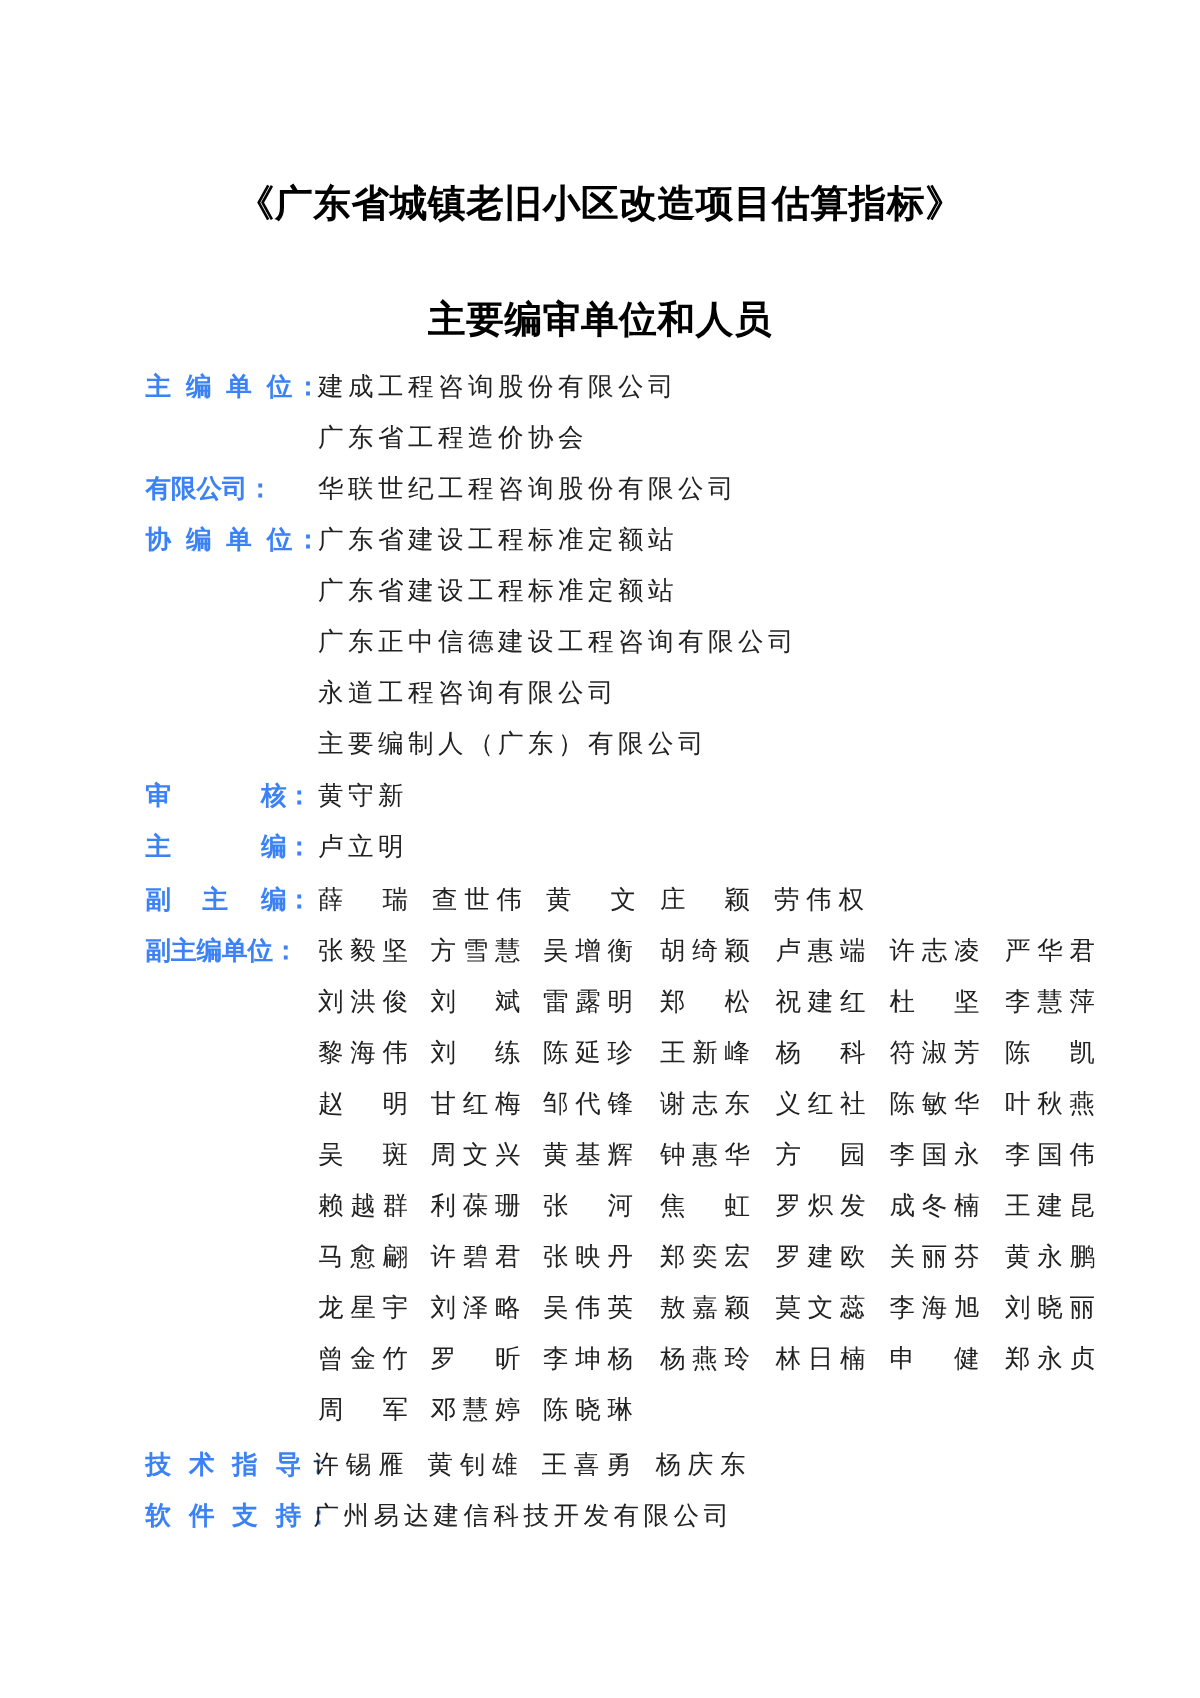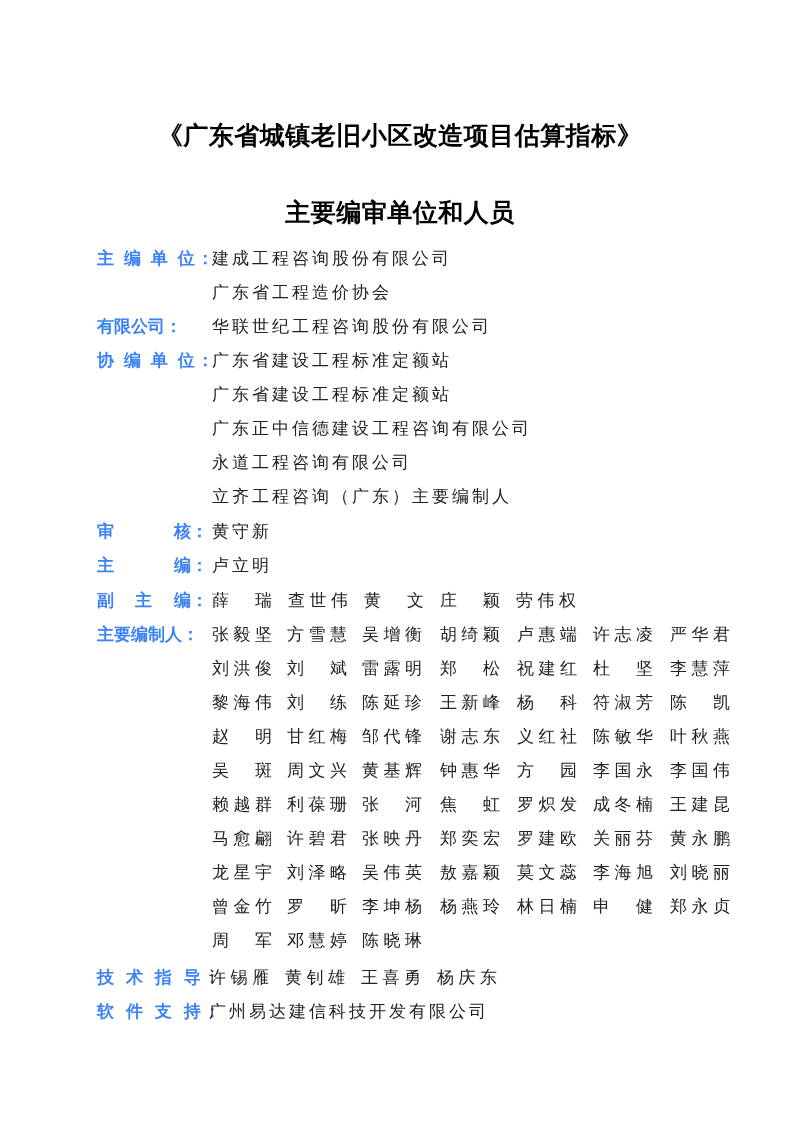--- a/index.html
+++ b/index.html
@@ -43,21 +43,21 @@
 <div class="row" style="top:381px;">
   <span class="val">广东省建设工程标准定额站</span>
 </div>
 <div class="row" style="top:415px;">
   <span class="val">广东正中信德建设工程咨询有限公司</span>
 </div>
 <div class="row" style="top:449px;">
   <span class="val">永道工程咨询有限公司</span>
 </div>
 <div class="row" style="top:483px;">
-  <span class="val">立齐工程咨询（广东）主要编制人</span>
+  <span class="val">主要编制人（广东）有限公司</span>
 </div>
 
 <div class="row" style="top:518px;">
   <span class="label">审</span>
   <span class="label" style="left:77px;">核：</span>
   <span class="val">黄守新</span>
 </div>
 
 <div class="row" style="top:552px;">
   <span class="label">主</span>
@@ -92,21 +92,21 @@
       </span>
     <span class="name" style="left:304px;">
         <span>劳</span>
         <span>伟</span>
         <span>权</span>
       </span>
   </div>
 </div>
 
 <div class="row" style="top:621px;">
-  <span class="label">主要编制人：</span>
+  <span class="label">副主编单位：</span>
 </div>
 <div id="compilers-grid">
     <div class="row" style="top: 621px;">
       <div class="names">
         <span class="name" style="left: 0px;">
           <span>张</span>
           <span>毅</span>
           <span>坚</span>
         </span>
         <span class="name" style="left: 75px;">

